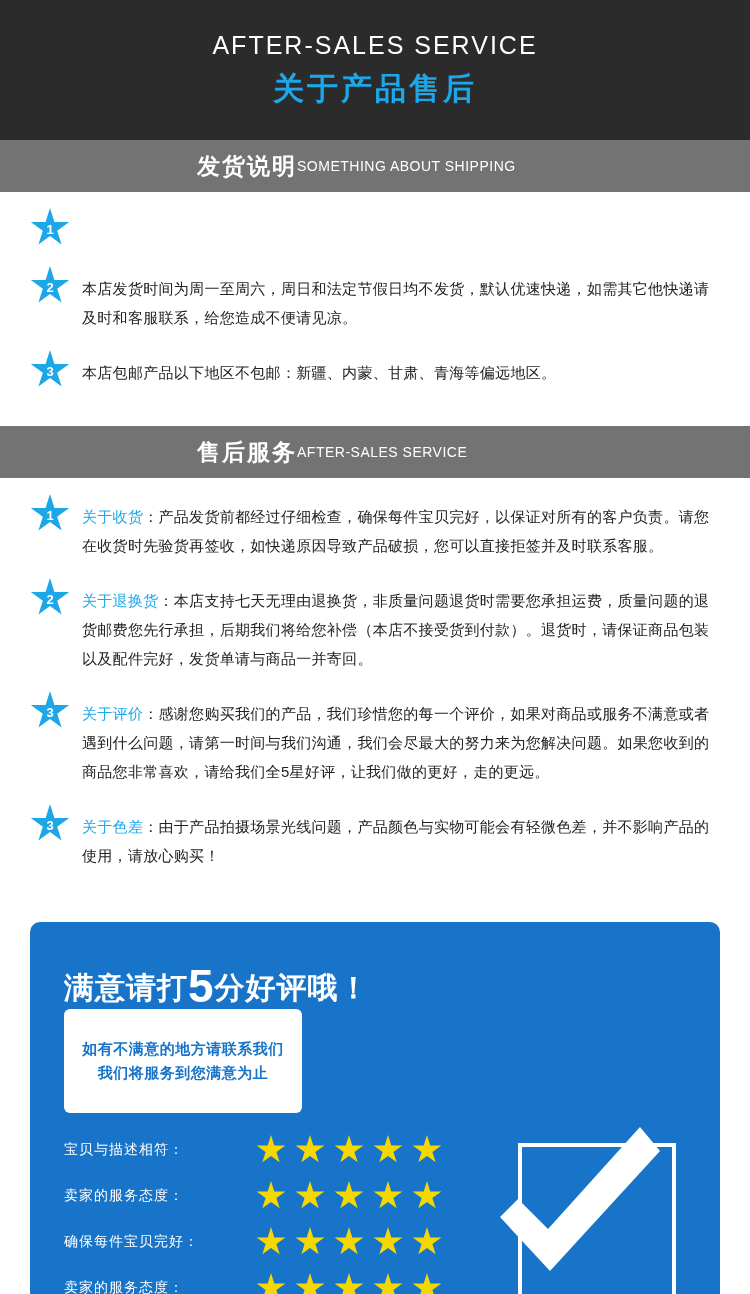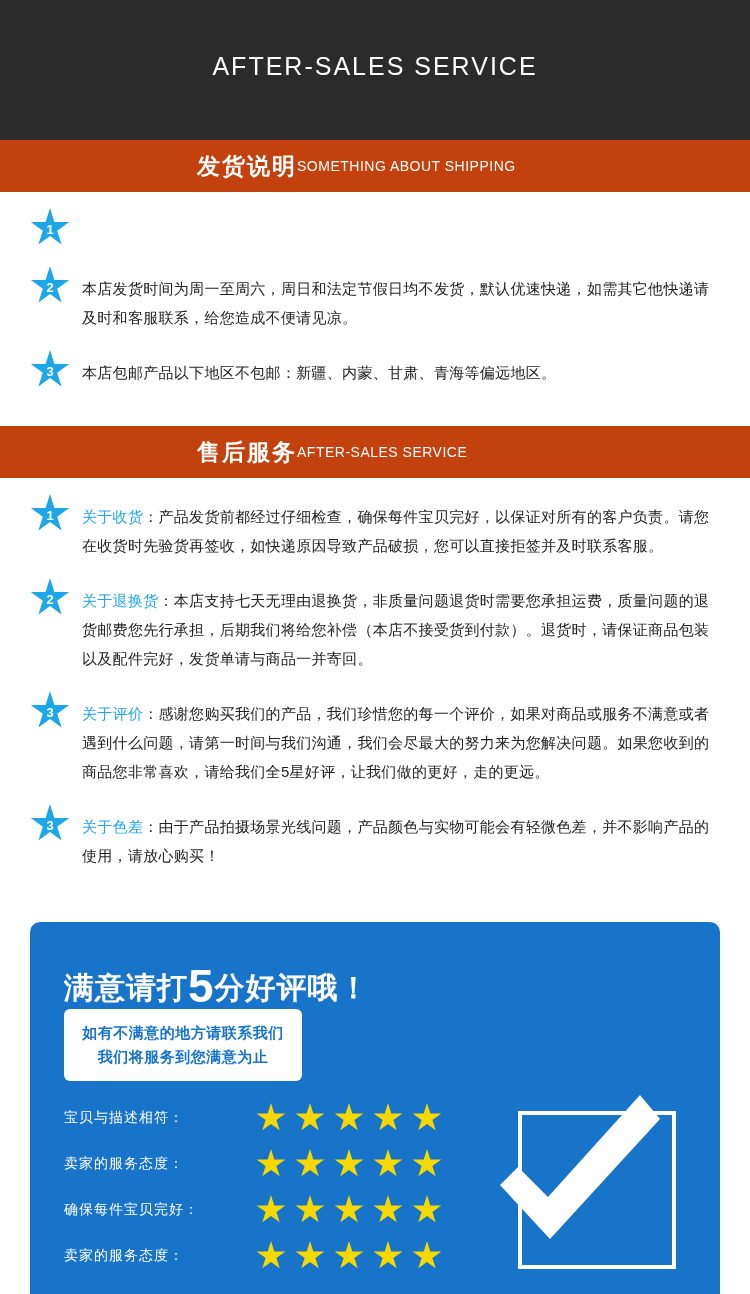--- a/index.html
+++ b/index.html
@@ -36,21 +36,21 @@
   }
   .header-cn {
     color: #1ea7e8;
     font-size: 31px;
     font-weight: bold;
     letter-spacing: 3px;
   }
 
   
   .band {
-    background: #c2410c;
+    background: #737373;
     height: 52px;
     display: flex;
     align-items: center;
     padding-left: 197px;
     box-sizing: border-box;
   }
   .band-cn {
     color: #ffffff;
     font-size: 23px;
     font-weight: bold;
@@ -138,21 +138,21 @@
     padding-top: 8px;
   }
   .slogan .big {
     font-size: 46px;
     line-height: 40px;
     vertical-align: -4px;
   }
   .notice {
     background: #ffffff;
     border-radius: 6px;
-    padding: 12px 14px;
+    padding: 28px 14px;
     text-align: center;
     color: #1874c9;
     font-size: 15px;
     font-weight: bold;
     line-height: 24px;
     letter-spacing: 0.5px;
     width: 238px;
     box-sizing: border-box;
   }
   .rating-area {
@@ -204,20 +204,21 @@
     height: 160px;
   }
 </style>
 </head>
 <body>
 
 <div class="page">
 
   <div class="header">
     <div class="header-en">AFTER-SALES SERVICE</div>
+    <div class="header-cn">关于产品售后</div>
   </div>
 
   <div class="band">
     <span class="band-cn">发货说明</span>
     <span class="band-en">SOMETHING ABOUT SHIPPING</span>
   </div>
 
   <div class="list">
     <div class="item">
       <div class="star">

